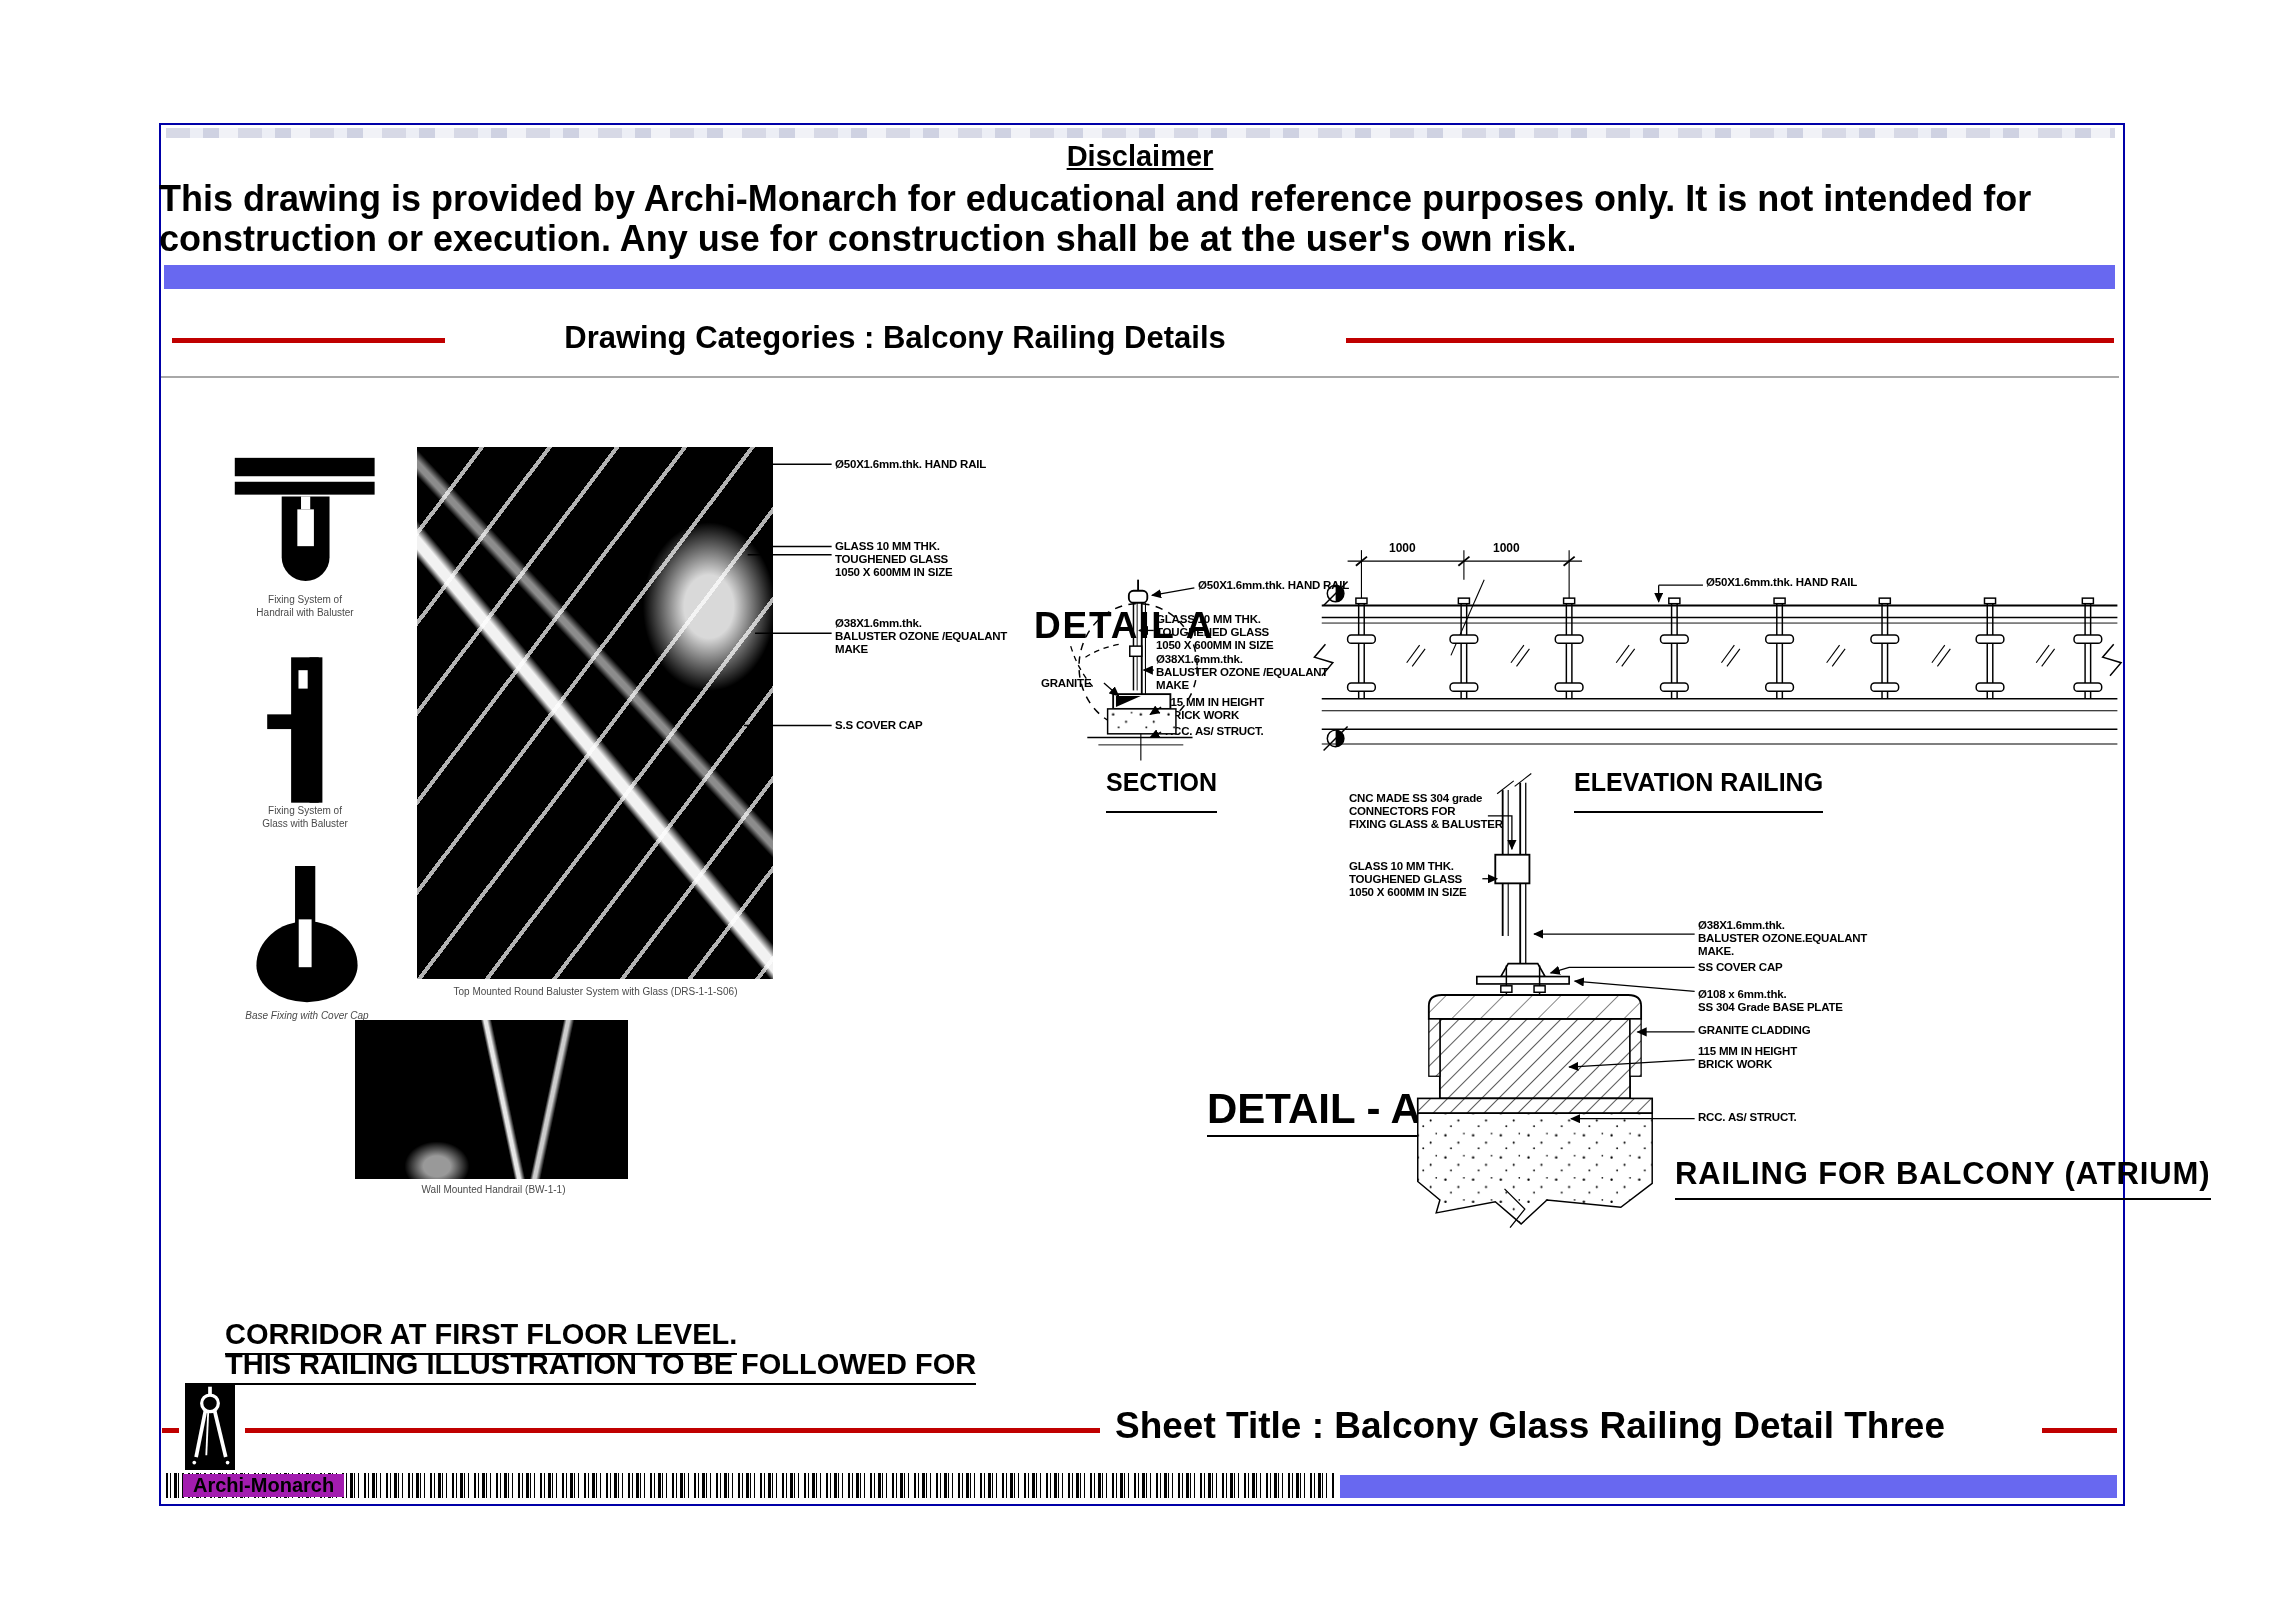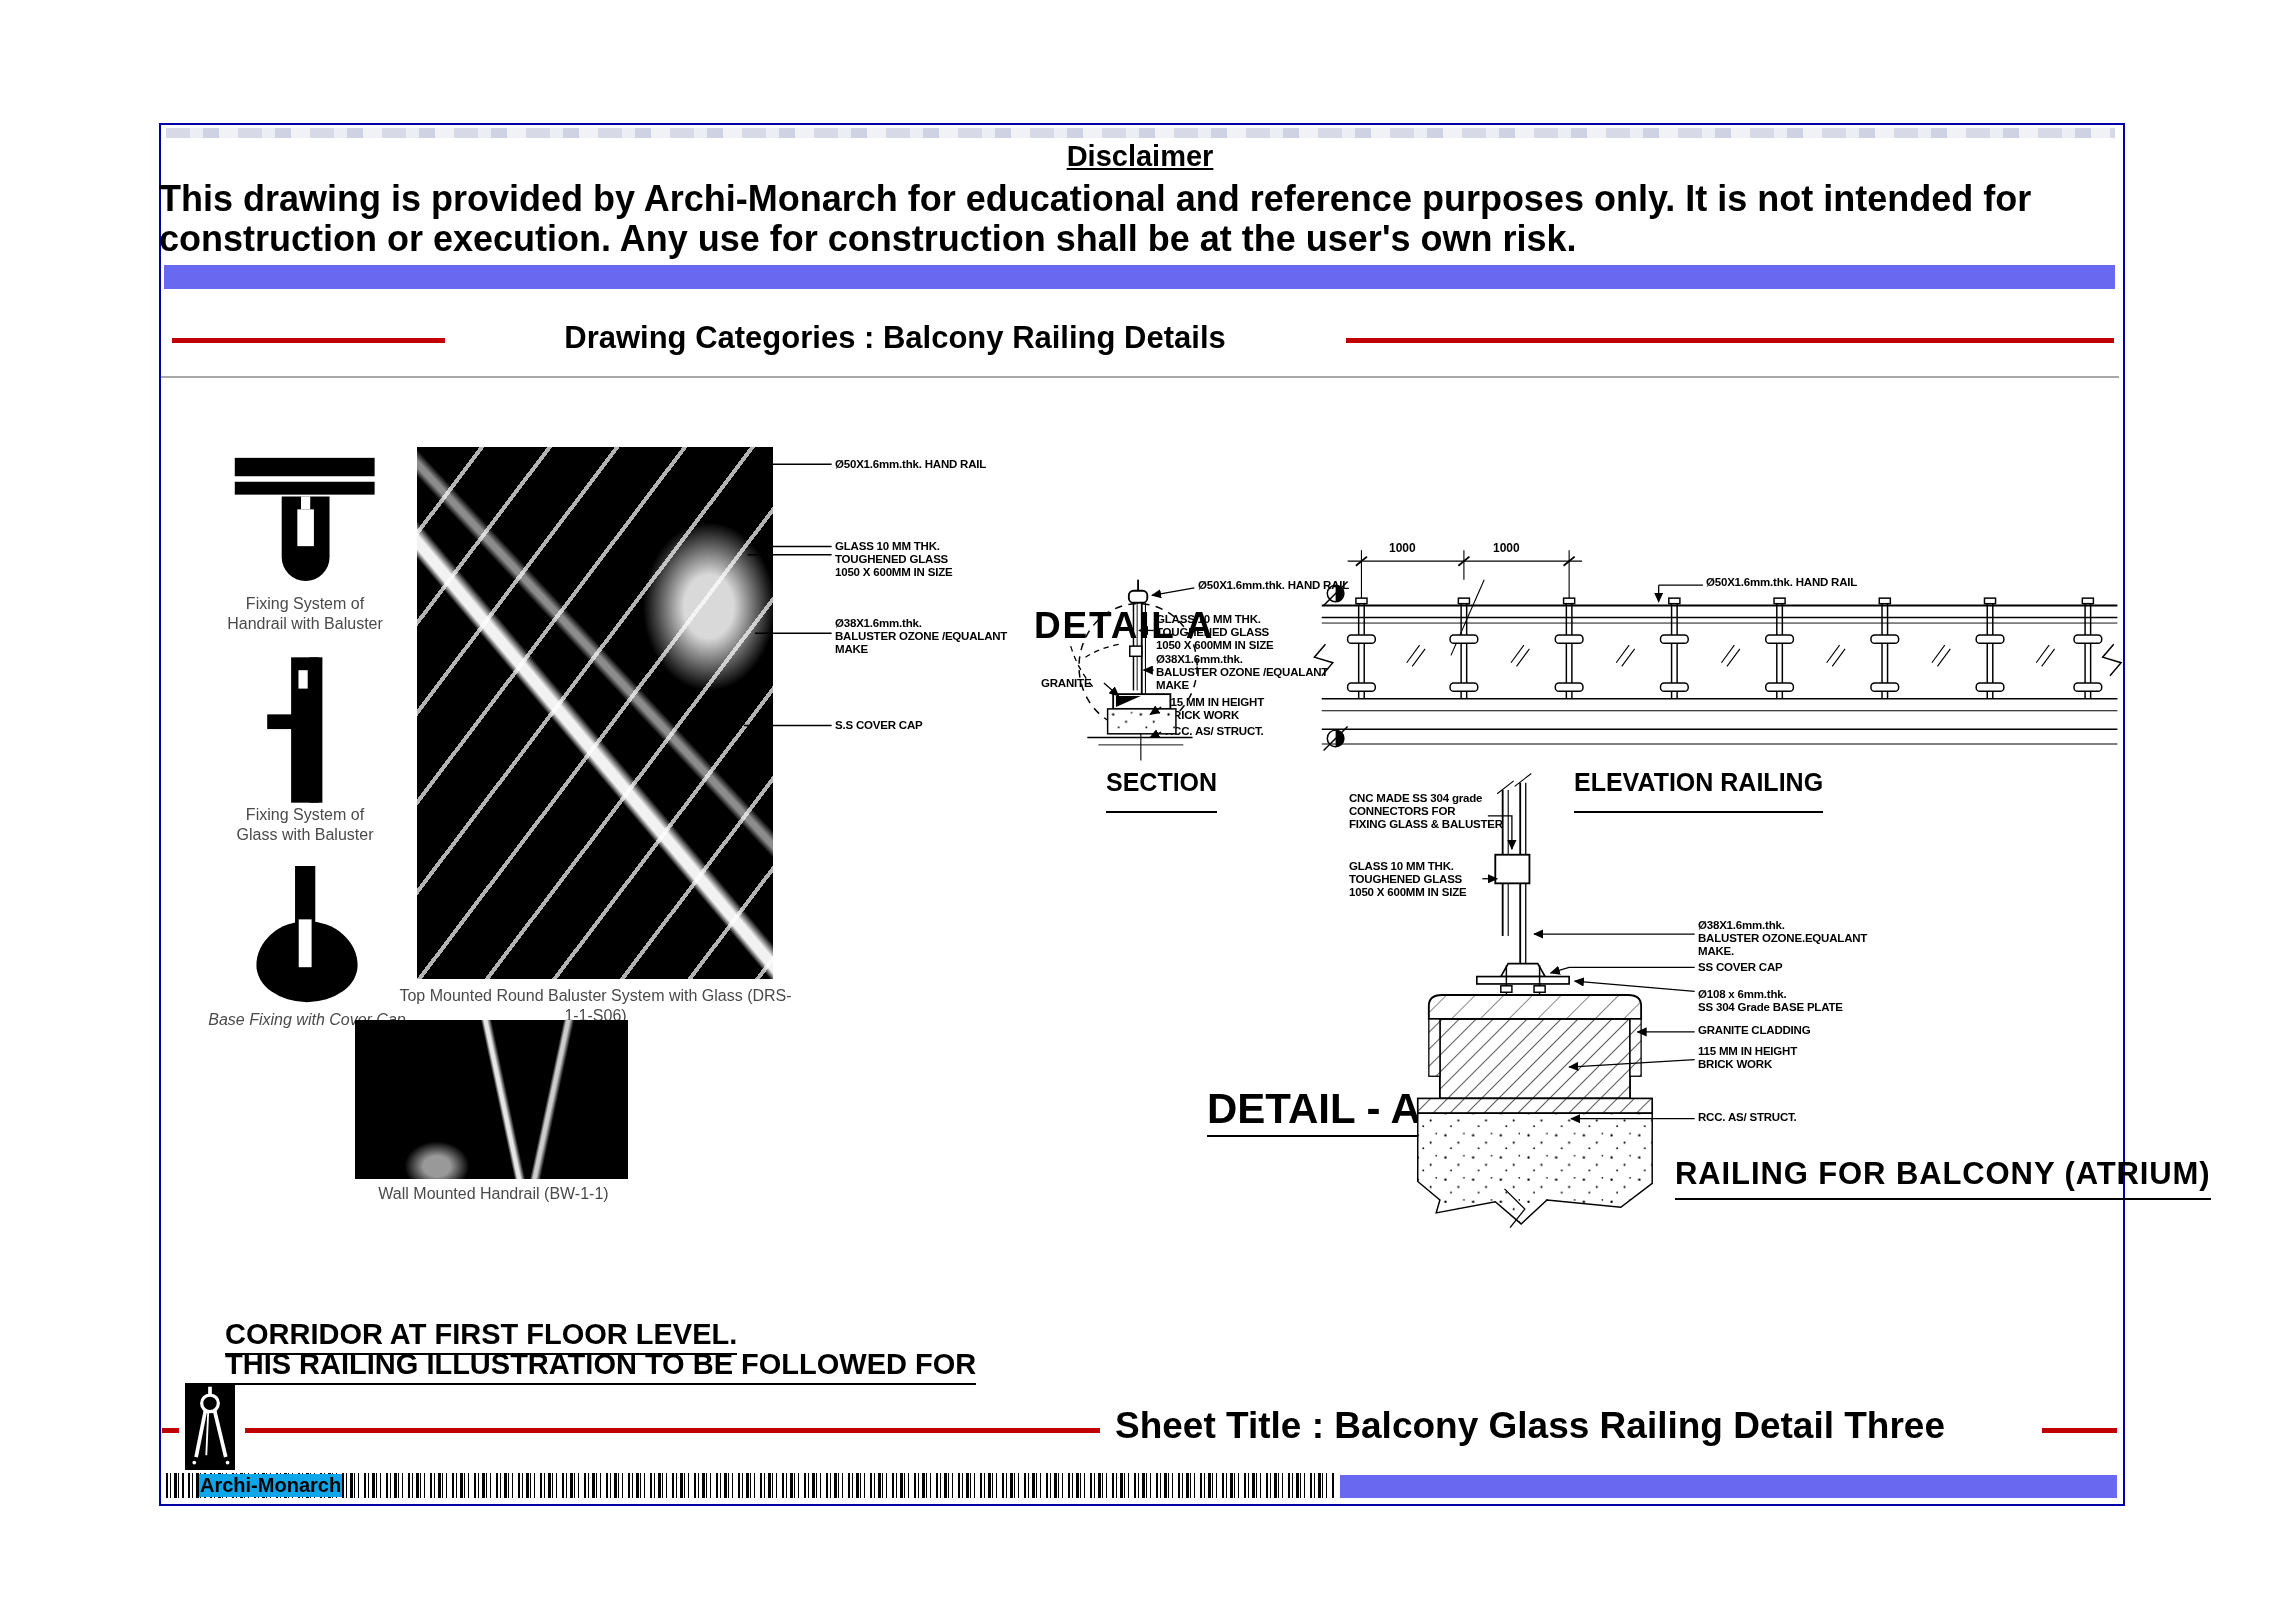--- a/index.html
+++ b/index.html
@@ -25,37 +25,37 @@
       linear-gradient(47deg, transparent 55%, rgba(255,255,255,.55) 56% 56.8%, transparent 58%),
       radial-gradient(ellipse at 82% 30%, rgba(255,255,255,.85) 0 6%, transparent 16%),
       repeating-linear-gradient(127deg, transparent 0 50px, rgba(255,255,255,.7) 50px 54px),
       #000;}
   .photo-wall{left:355px;top:1020px;width:273px;height:159px;
     background:
       linear-gradient(78deg, transparent 52%, rgba(255,255,255,.9) 53% 54%, transparent 55.5%),
       linear-gradient(102deg, transparent 68%, rgba(255,255,255,.8) 69% 70%, transparent 71.5%),
       radial-gradient(ellipse at 30% 92%, rgba(255,255,255,.6) 0 5%, transparent 12%),
       #000;}
-  .caption{font-size:16px;color:#4a4a4a;text-align:center;line-height:1.25;}
+  .caption{font-size:10px;color:#4a4a4a;text-align:center;line-height:1.25;}
   
   .lbl{font-size:11.5px;font-weight:bold;line-height:1.12;white-space:nowrap;letter-spacing:-0.2px;}
   .dim{font-size:12px;font-weight:bold;}
   .dwg-title{font-size:25px;font-weight:bold;border-bottom:2.8px solid #000;padding-bottom:14px;white-space:nowrap;}
   .big-callout{font-size:37px;font-weight:bold;letter-spacing:1.8px;white-space:nowrap;}
   .detail-title{font-size:42px;font-weight:bold;border-bottom:2.8px solid #000;padding-bottom:1.8px;white-space:nowrap;}
   .atrium-title{font-size:31px;font-weight:bold;border-bottom:2.8px solid #000;padding-bottom:5.5px;white-space:nowrap;letter-spacing:0.9px;}
   
   .note-line{font-size:29px;font-weight:bold;border-bottom:2.8px solid #000;padding-bottom:1.8px;display:inline-block;white-space:nowrap;}
   
   .foot-red{top:1428px;height:4.6px;background:#c00000;}
   .logo-box{left:185px;top:1383px;width:50px;height:87px;background:#000;}
   .sheet-title{left:1115px;top:1405px;font-size:37px;font-weight:bold;white-space:nowrap;}
   .barcode{top:1473px;height:25px;
     background:repeating-linear-gradient(90deg,#000 0 1.8px,#fff 1.8px 3.7px,#000 3.7px 4.6px,#fff 4.6px 8.3px,#000 8.3px 11px,#fff 11px 12px,#000 12px 13px,#fff 13px 15.7px,#000 15.7px 17.5px,#fff 17.5px 22px);}
-  .brand-name{left:199px;top:1474px;font-size:20px;font-weight:bold;white-space:nowrap;background:#0ea5e9;padding:0 1px;}
+  .brand-name{left:183px;top:1474px;font-size:20px;font-weight:bold;white-space:nowrap;background:#a21caf;padding:0 10px;}
   .indigo-footer{left:1340px;top:1475px;width:777px;height:23px;background:#6868f0;}
   svg{overflow:visible;}
 </style>
 </head>
 <body>
 
 <div class="abs page-border"></div>
 <div class="abs watermark-strip"></div>
 
 <div class="abs disc-title">Disclaimer</div>

